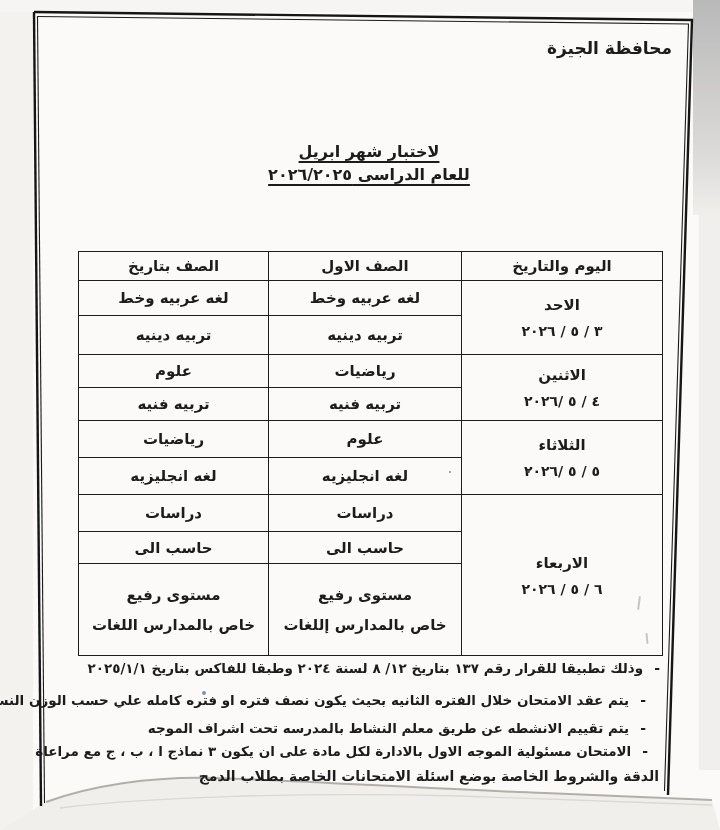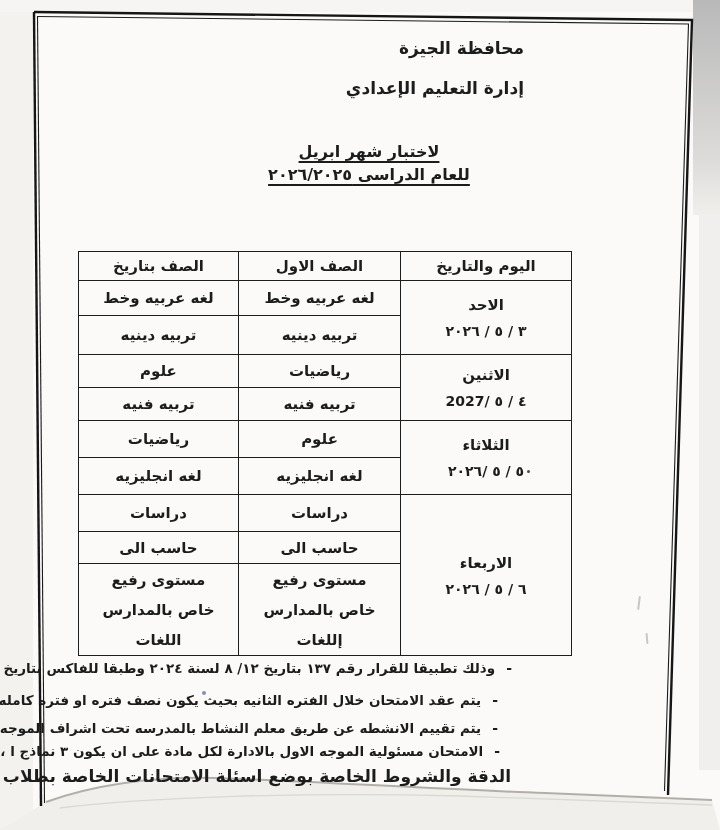--- a/index.html
+++ b/index.html
@@ -3,21 +3,21 @@
 <meta charset="utf-8">
 <style>
   html,body{margin:0;padding:0;}
   body{
     width:720px;height:830px;position:relative;overflow:hidden;
     background:#f4f3f1;
     font-family:"DejaVu Sans","Liberation Sans",sans-serif;
     font-weight:bold;color:#1c1c1c;
   }
   .layer{position:absolute;left:0;top:0;}
-  .content{position:absolute;left:0;top:0;width:572px;height:830px;z-index:2;}
+  .content{position:absolute;left:0;top:0;width:720px;height:830px;z-index:2;}
 
   
   .gov{position:absolute;top:28px;right:48px;text-align:right;direction:rtl;z-index:2;}
   .gov div{font-size:17px;line-height:40px;white-space:nowrap;letter-spacing:0.2px;}
 
   
   .titleblock{position:absolute;top:140px;left:236px;width:266px;text-align:center;direction:rtl;z-index:2;}
   .t1{font-size:17.5px;line-height:24px;margin-bottom:13px;}
   .t2,.t3,.t4{font-size:16px;line-height:23px;}
   .u{text-decoration:underline;text-decoration-thickness:1.6px;text-underline-offset:4px;}
@@ -34,21 +34,21 @@
   th.h-day{width:200px;}th.h-g1{width:192px;}th.h-g2{width:189px;}
   .day-name{font-size:15px;}
   .day-date{font-size:14px;margin-top:9px;white-space:nowrap;}
   td.daycell-top{vertical-align:top;padding-top:9px;}
   td.twoLine{vertical-align:top;padding-top:5px;white-space:pre-line;line-height:30px;}
 
   
   .note{position:absolute;direction:rtl;display:flex;gap:11px;align-items:flex-start;
         font-size:13.5px;line-height:20px;white-space:nowrap;z-index:2;}
   .note .dash{font-size:14px;}
-  .note-cont{position:absolute;direction:rtl;font-size:17px;line-height:20px;white-space:nowrap;z-index:2;}
+  .note-cont{position:absolute;direction:rtl;font-size:14px;line-height:20px;white-space:nowrap;z-index:2;}
 
   
   .speck{position:absolute;z-index:3;border-radius:50%;}
   .pencil{position:absolute;z-index:1;background:#c9c6c0;width:2px;border-radius:1px;}
 </style>
 </head>
 <body>
 
 <svg class="layer" width="720" height="830" aria-hidden="true">
   <rect x="0" y="0" width="720" height="830" fill="#fbfaf8"></rect>
@@ -71,21 +71,20 @@
   <polyline points="34,12 692,20 668,795" fill="none" stroke="#161616" stroke-width="2.4"></polyline>
   <line x1="34" y1="12" x2="41" y2="806" stroke="#161616" stroke-width="2.4"></line>
   <polyline points="37,16.5 688.5,24 664.5,791" fill="none" stroke="#1b1b1b" stroke-width="1.1"></polyline>
   <line x1="37.5" y1="16.5" x2="44.5" y2="803" stroke="#1b1b1b" stroke-width="1.1"></line>
 </svg>
 
 <div class="content">
 
   <div class="gov">
     <div>محافظة الجيزة</div>
-    <div>إدارة التعليم الإعدادي</div>
   </div>
 
   <div class="titleblock">
     <div class="t2 u">لاختبار شهر ابريل</div>
     <div class="t3 u">للعام الدراسى ٢٠٢٦/٢٠٢٥</div>
   </div>
 
   <table class="exam">
     <tbody>
         <tr style="height:29px">
@@ -103,21 +102,21 @@
       <td>لغه عربيه وخط</td>
     </tr>
     <tr style="height:39px">
       <td>تربيه دينيه</td>
       <td>تربيه دينيه</td>
     </tr>
 
     <tr style="height:33px">
       <td rowspan="2">
         <div class="day-name">الاثنين</div>
-        <div class="day-date">٤ / ٥ /2027</div>
+        <div class="day-date">٤ / ٥ /٢٠٢٦</div>
       </td>
       <td>رياضيات</td>
       <td>علوم</td>
     </tr>
     <tr style="height:33px">
       <td>تربيه فنيه</td>
       <td>تربيه فنيه</td>
     </tr>
 
     <tr style="height:37px">

